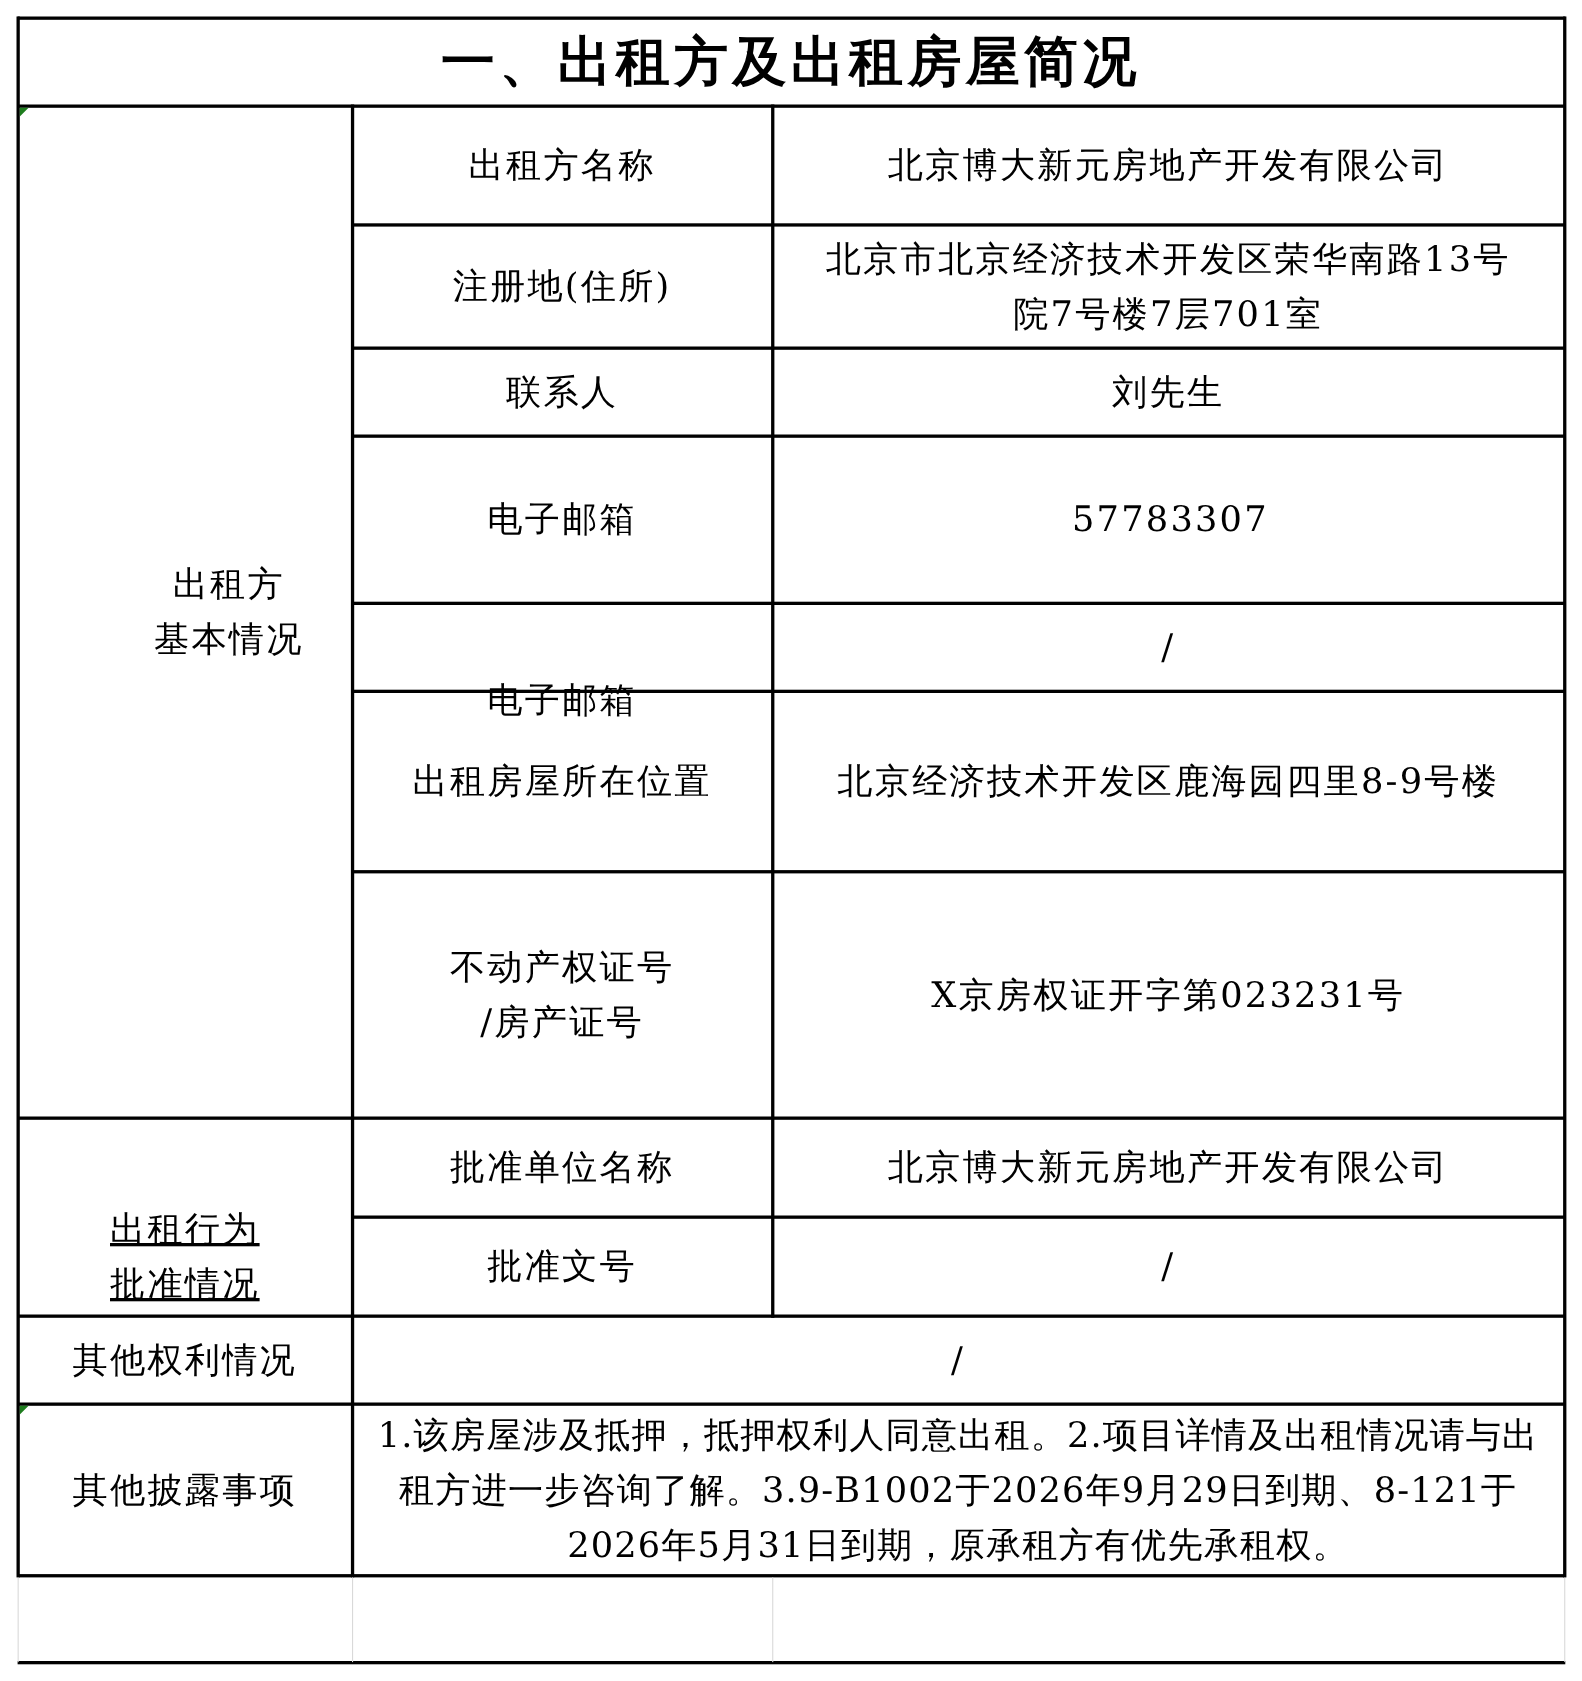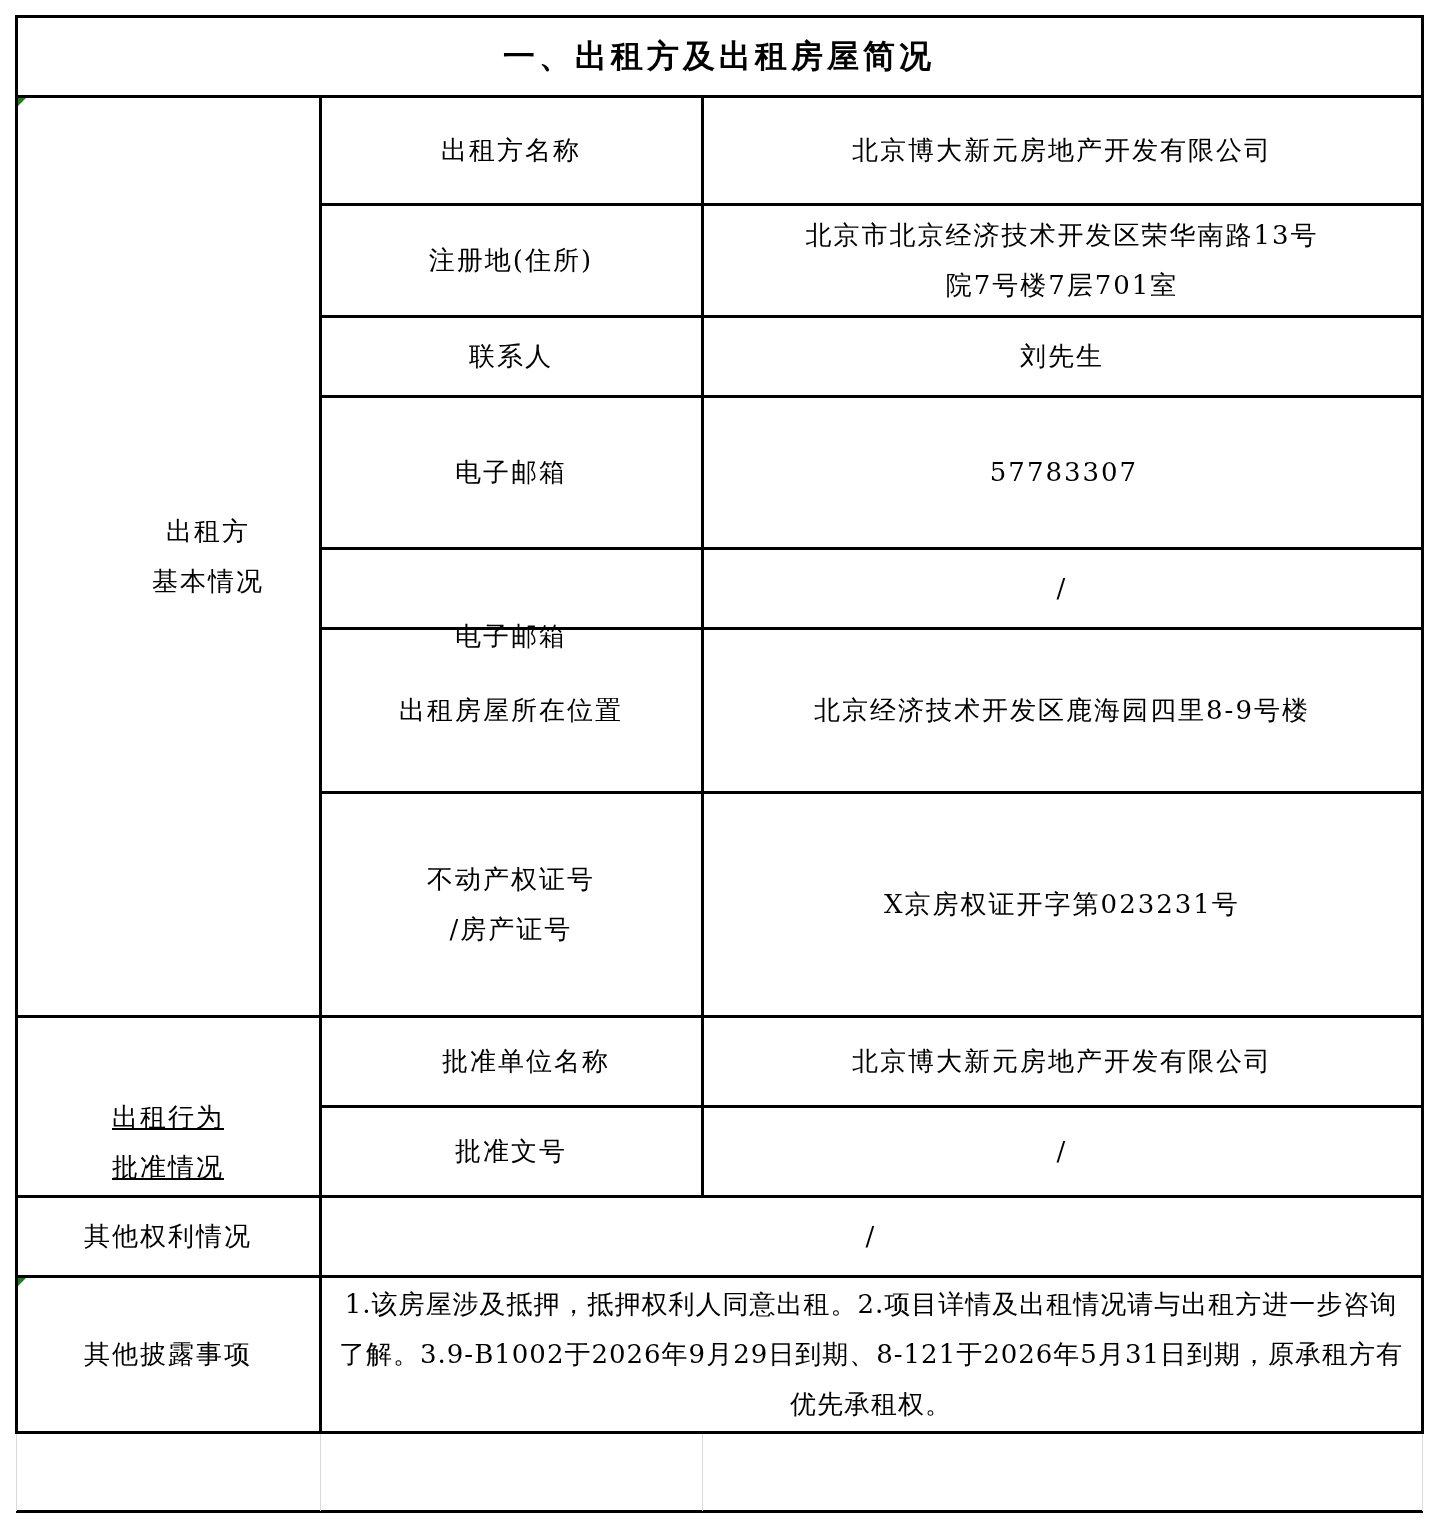--- a/index.html
+++ b/index.html
@@ -1,24 +1,24 @@
 <!DOCTYPE html>
 <html><head>
   <meta charset="utf-8">
   <style>
     html, body { margin: 0; padding: 0; background: #ffffff; }
     body { width: 1438px; height: 1528px; position: relative; overflow: hidden;
            font-family: "DejaVu Serif", "Liberation Serif", serif; color: #000; }
     .cell { position: absolute; box-sizing: border-box; display: flex;
             align-items: center; justify-content: center; text-align: center;
-            font-size: 26px; line-height: 50px; letter-spacing: 2px; }
+            font-size: 32px; line-height: 50px; letter-spacing: 2px; }
     .hline { position: absolute; height: 3px; background: #000; }
     .vline { position: absolute; width: 3px; background: #000; }
     .gline-v { position: absolute; width: 1px; background: #d9d9d9; }
-    .title { font-size: 32px; font-weight: bold; letter-spacing: 4px; }
+    .title { font-size: 49px; font-weight: bold; letter-spacing: 4px; }
     .multiline { white-space: pre-line; }
     .corner-mark { position: absolute; width: 0; height: 0;
                    border-top: 8px solid #1e7d1e; border-right: 8px solid transparent; }
     .wrap-text { padding: 12px 14px; }
   </style>
 </head>
 <body>
 
 <div>
 
@@ -46,21 +46,21 @@
   <div class="cell" style="left:320px; top:628px; width:382px; height:164px;">出租房屋所在位置</div>
   <div class="cell" style="left:702px; top:628px; width:720px; height:164px;">北京经济技术开发区鹿海园四里8-9号楼</div>
 
   <div class="cell multiline" style="left:320px; top:792px; width:382px; height:224px;">不动产权证号
 /房产证号</div>
   <div class="cell" style="left:702px; top:792px; width:720px; height:224px;">X京房权证开字第023231号</div>
 
   <div class="cell multiline" style="left:16px; top:1052px; width:304px; height:180px;text-decoration:underline;">出租行为
 批准情况</div>
 
-  <div class="cell" style="left:320px; top:1016px; width:382px; height:90px;margin-left:15px;">批准单位名称</div>
+  <div class="cell" style="left:320px; top:1016px; width:382px; height:90px;">批准单位名称</div>
   <div class="cell" style="left:702px; top:1016px; width:720px; height:90px;">北京博大新元房地产开发有限公司</div>
 
   <div class="cell" style="left:320px; top:1106px; width:382px; height:90px;">批准文号</div>
   <div class="cell" style="left:702px; top:1106px; width:720px; height:90px;">/</div>
 
   <div class="cell" style="left:16px; top:1196px; width:304px; height:80px;">其他权利情况</div>
   <div class="cell" style="left:320px; top:1196px; width:1102px; height:80px;">/</div>
 
   <div class="cell" style="left:16px; top:1276px; width:304px; height:156px;">其他披露事项</div>
   <div class="cell wrap-text" style="left:320px; top:1276px; width:1102px; height:156px; letter-spacing:1px;">1.该房屋涉及抵押，抵押权利人同意出租。2.项目详情及出租情况请与出租方进一步咨询了解。3.9-B1002于2026年9月29日到期、8-121于2026年5月31日到期，原承租方有优先承租权。</div>

